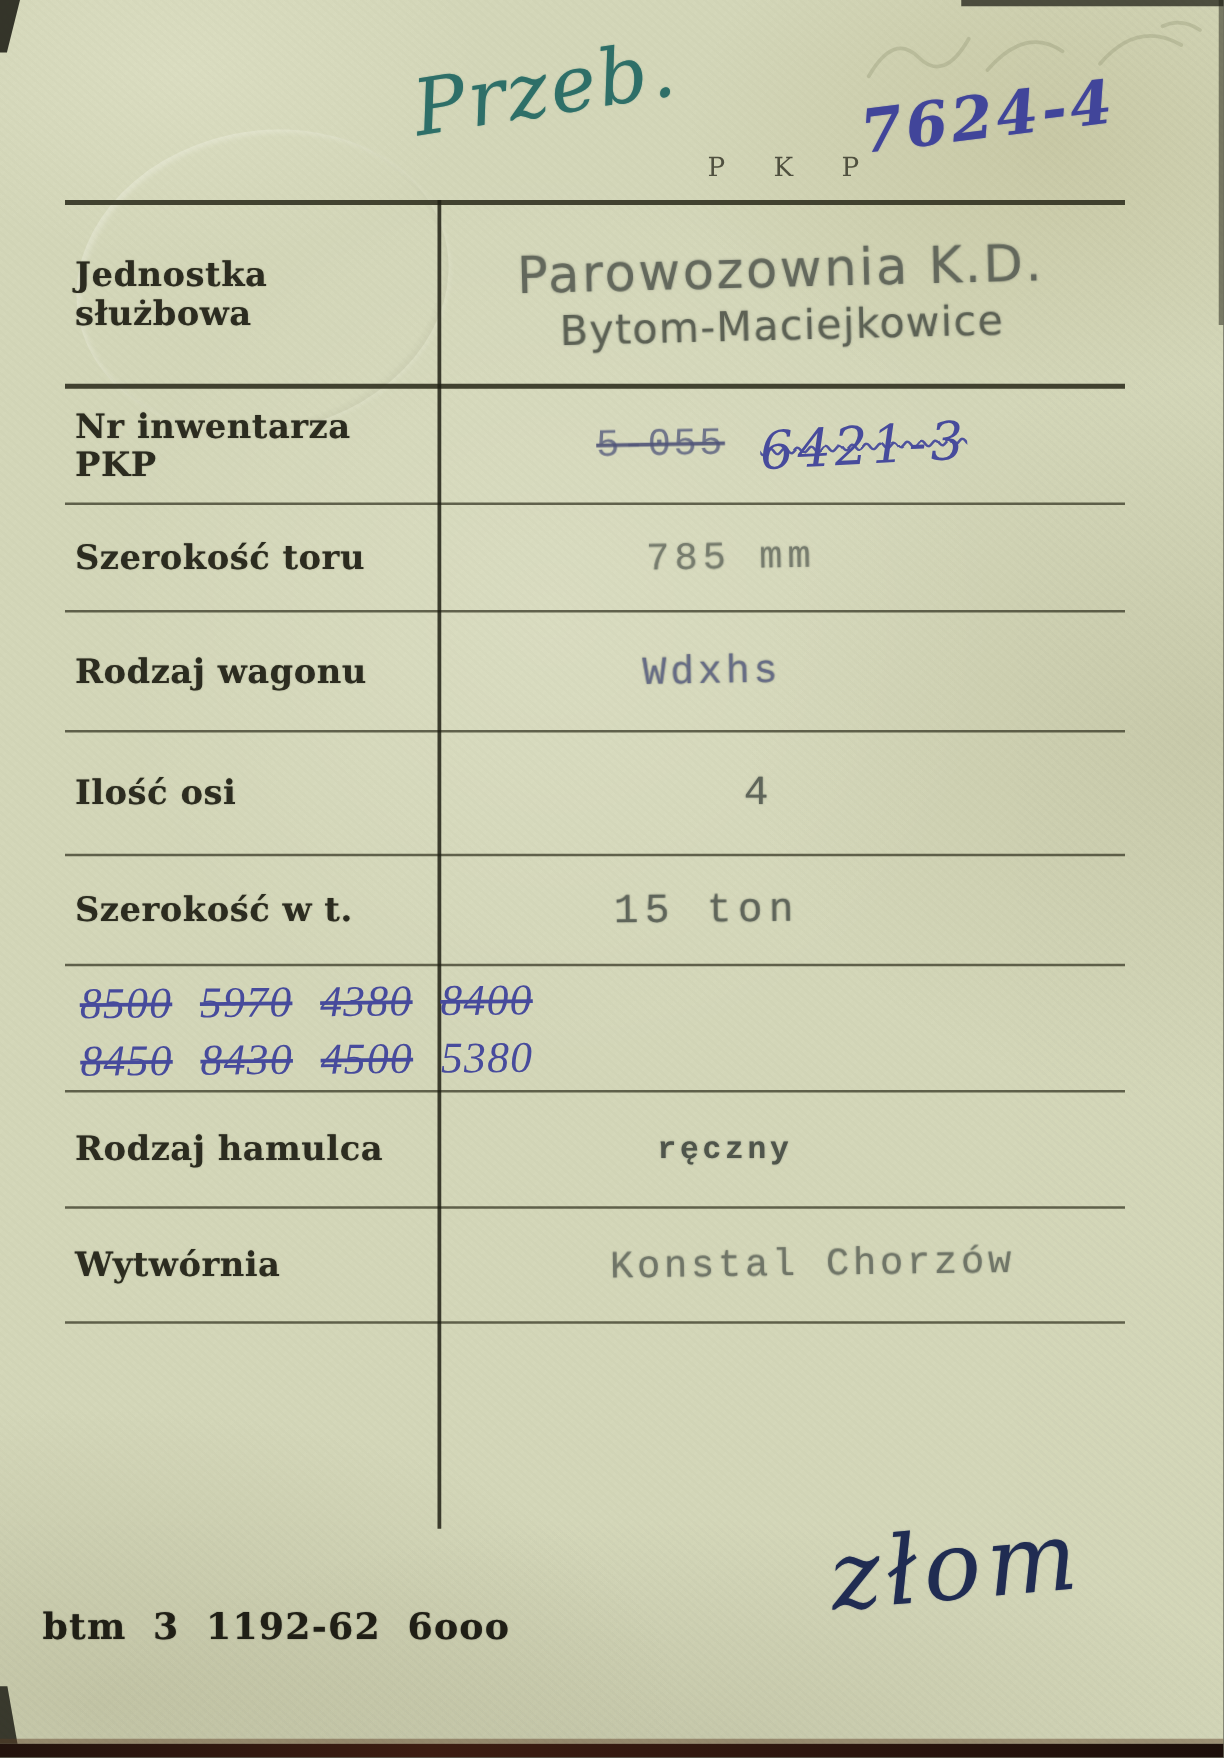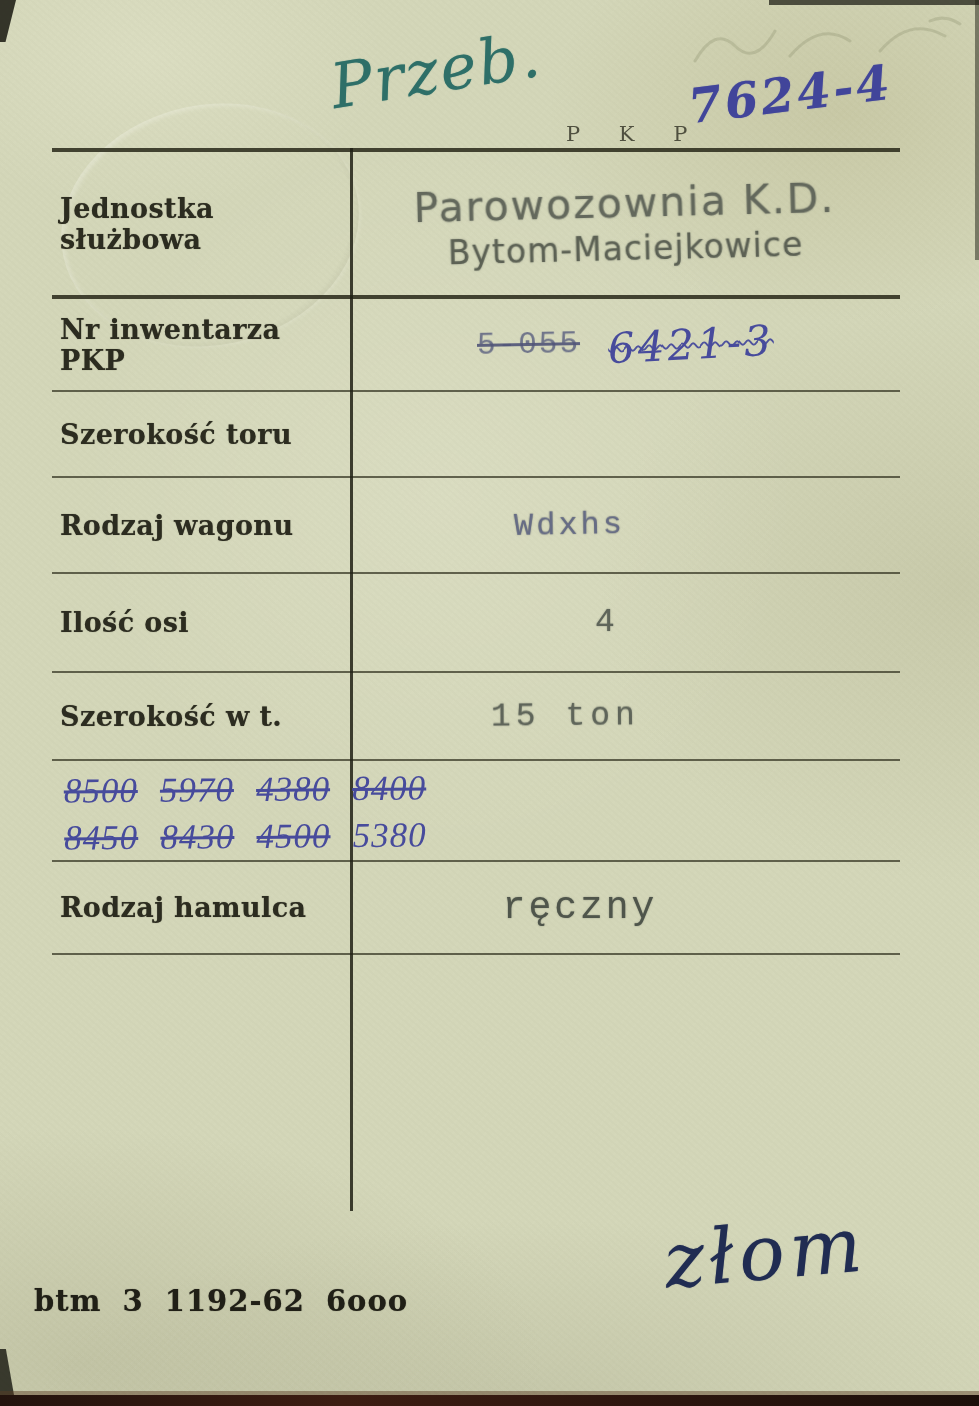--- a/index.html
+++ b/index.html
@@ -37,21 +37,21 @@
   .emboss {
     position:absolute; left:60px; top:105px; width:300px; height:240px;
     border-radius:50%; transform:rotate(-12deg); opacity:.45;
     box-shadow: inset 3px 3px 4px rgba(255,255,252,0.55), inset -3px -3px 4px rgba(60,60,40,0.10),
                 2px 2px 3px rgba(255,255,250,0.25);
   }
   .pencil-scribble { position:absolute; pointer-events:none; opacity:.5; }
 
   
   .table {
-    position:absolute; left:52px; top:148px; width:848px;
+    position:absolute; left:52px; top:160px; width:848px;
     border-top:4px solid rgba(44,44,28,0.88);
   }
   .row { display:flex; border-bottom:2px solid rgba(50,50,32,0.72); }
   .row.heavy { border-bottom:4px solid rgba(44,44,28,0.88); }
   .divider { position:absolute; left:298px; top:-4px; width:3px; height:1063px;
     background:rgba(32,32,20,0.85); }
   .label-cell { width:298px; display:flex; align-items:center; padding-left:8px;
     box-sizing:border-box; }
   .label { font-weight:bold; font-size:27px; color:#2c2c20; letter-spacing:0.4px;
     text-shadow:0 0 1px rgba(44,44,28,0.5); }
@@ -137,20 +137,23 @@
       <div class="value-cell">
         <span class="crossed-typed">5-055</span>
         <span class="hand blue struck-wavy crossed-hand">6421-3</span>
       </div>
     </div>
 
     <div class="row" style="height:84px">
       <div class="label-cell">
         <span class="label">Szerokość toru</span>
       </div>
+      <div class="value-cell">
+        <span class="typed" style="font-size:31px; letter-spacing:4px; opacity:.8; transform:rotate(-1deg) translateX(-40px);">785 mm</span>
+      </div>
     </div>
 
     <div class="row" style="height:94px">
       <div class="label-cell">
         <span class="label">Rodzaj wagonu</span>
       </div>
       <div class="value-cell">
         <span class="typed" style="font-size:32px; letter-spacing:3px; color:#666c85; transform:translateX(-55px) rotate(-1deg);">Wdxhs</span>
       </div>
     </div>
@@ -190,24 +193,32 @@
           </div>
         </div>
       </div>
     </div>
 
     <div class="row" style="height:91px">
       <div class="label-cell">
         <span class="label">Rodzaj hamulca</span>
       </div>
       <div class="value-cell">
-        <span class="typed" style="font-size:38px; letter-spacing:3px; color:#4f554b; transform:translateX(-45px);">ręczny</span>
-      </div>
-    </div>
-
+        <span class="typed" style="font-size:25px; letter-spacing:3px; color:#4f554b; transform:translateX(-45px);font-weight:bold;">ręczny</span>
+      </div>
+    </div>
+
+    <div class="row" style="height:90px">
+      <div class="label-cell">
+        <span class="label">Wytwórnia</span>
+      </div>
+      <div class="value-cell">
+        <span class="typed" style="font-size:31px; letter-spacing:3px; transform:translateX(25px) rotate(-0.8deg); opacity:.85;">Konstal Chorzów</span>
+      </div>
+    </div>
 
   </div>
 
   <div class="anno zlom hand">złom</div>
   <div class="anno formcode">btm 3 1192-62 6ooo</div>
 
   <div class="edge edge-topleft"></div>
   <div class="edge edge-topright"></div>
   <div class="edge edge-right"></div>
   <div class="edge edge-bottomleft"></div>

